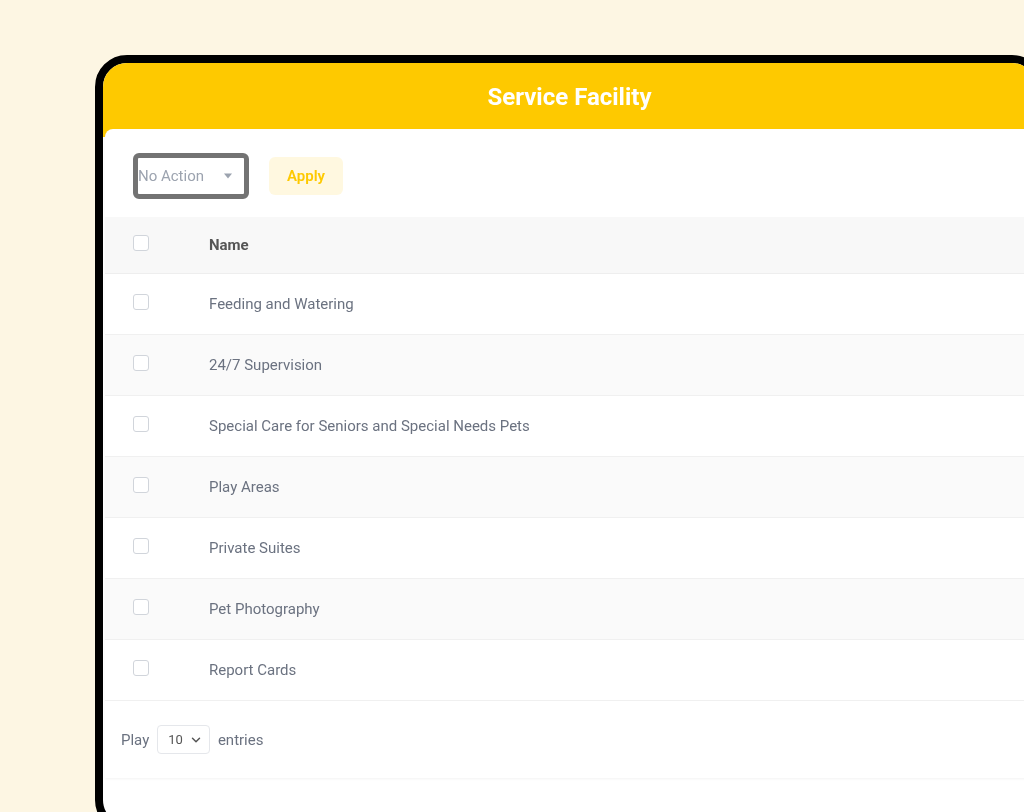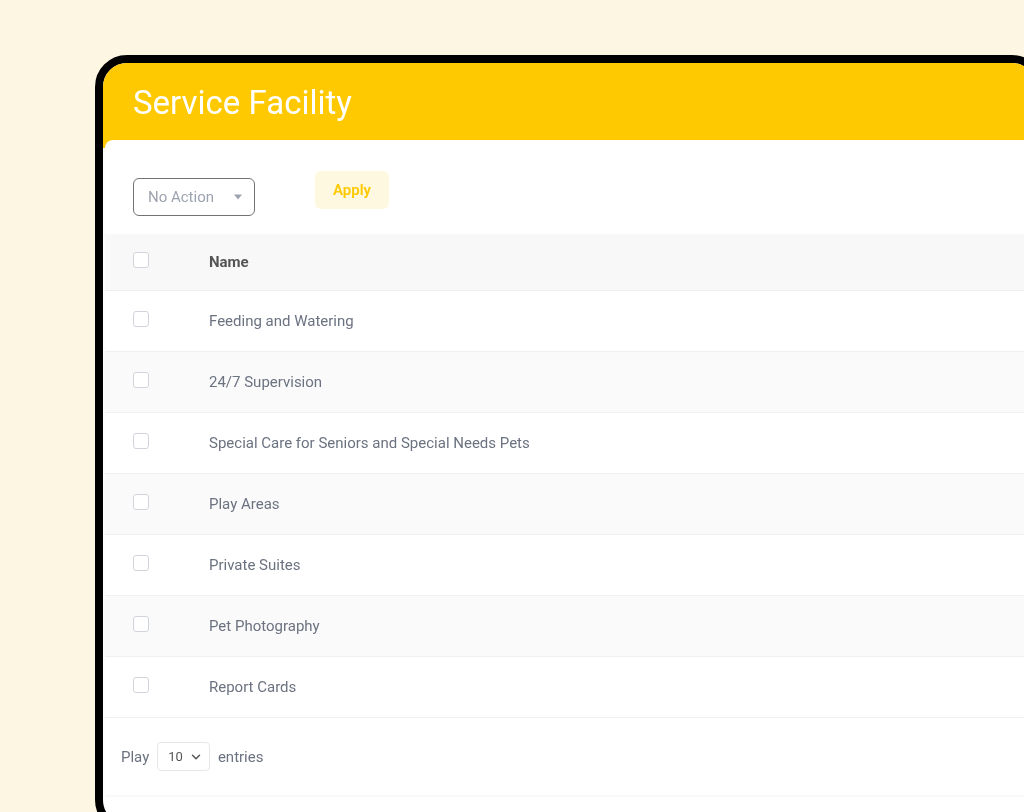--- a/index.html
+++ b/index.html
@@ -29,50 +29,50 @@
       background: #fff;
     }
 
     .header {
       background: #fec900;
       color: #fff;
       padding: 20px 30px 26px 30px;
     }
 
     .header-title {
-      font-size: 33px;
-      font-weight: 400;
+      font-size: 24px;
+      font-weight: 700;
+      text-align: center;
     }
 
     .card {
       background: #fff;
       border-radius: 8px 0 0 0;
       margin: -8px 0 0 2px;
       padding: 0;
       box-shadow: 0 1px 3px rgba(0,0,0,0.05);
     }
 
     .toolbar {
       padding: 24px 28px 18px 28px;
       display: flex;
       align-items: center;
       gap: 20px;
     }
 
     .dropdown {
-      border: 1px solid #737373;
+      border: 5px solid #737373;
       border-radius: 6px;
-      padding: 9px 40px 9px 14px;
+      padding: 9px 40px 9px 0;
       color: #9ca3af;
       font-size: 15px;
       position: relative;
       display: inline-flex;
       align-items: center;
       background: #fff;
-      margin-top: 14px;
     }
 
     .dropdown .caret {
       position: absolute;
       right: 12px;
       top: 50%;
       transform: translateY(-50%);
       width: 0;
       height: 0;
       border-left: 4px solid transparent;
@@ -81,21 +81,20 @@
     }
 
     .apply-btn {
       background: rgba(254,201,0,0.12);
       color: #fec900;
       border: none;
       border-radius: 6px;
       padding: 10px 18px;
       font-size: 15px;
       font-weight: 600;
-      margin-left: 40px;
     }
 
     .table {
       width: 100%;
       border-collapse: collapse;
     }
 
     .table thead th {
       background: #f8f8f8;
       text-align: left;

